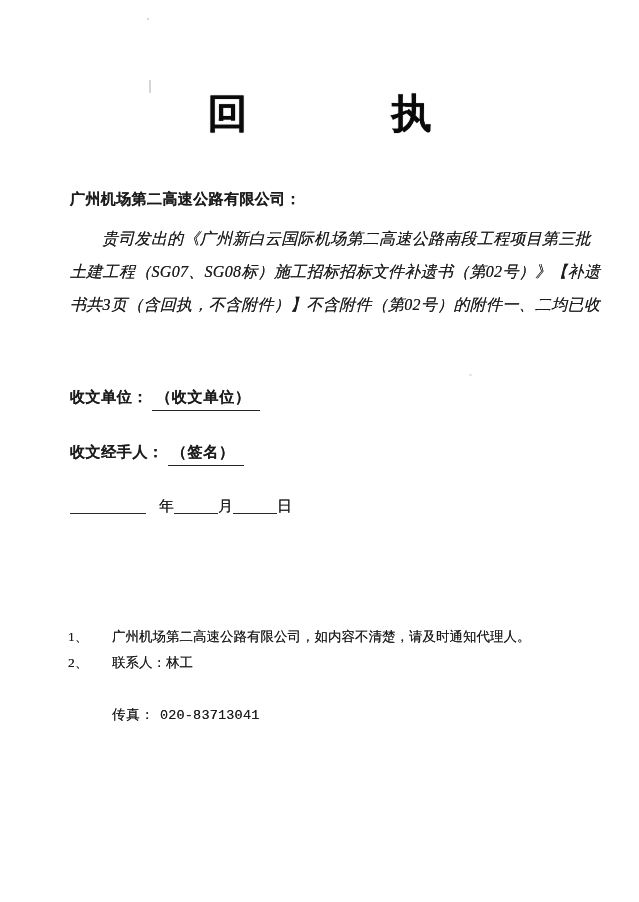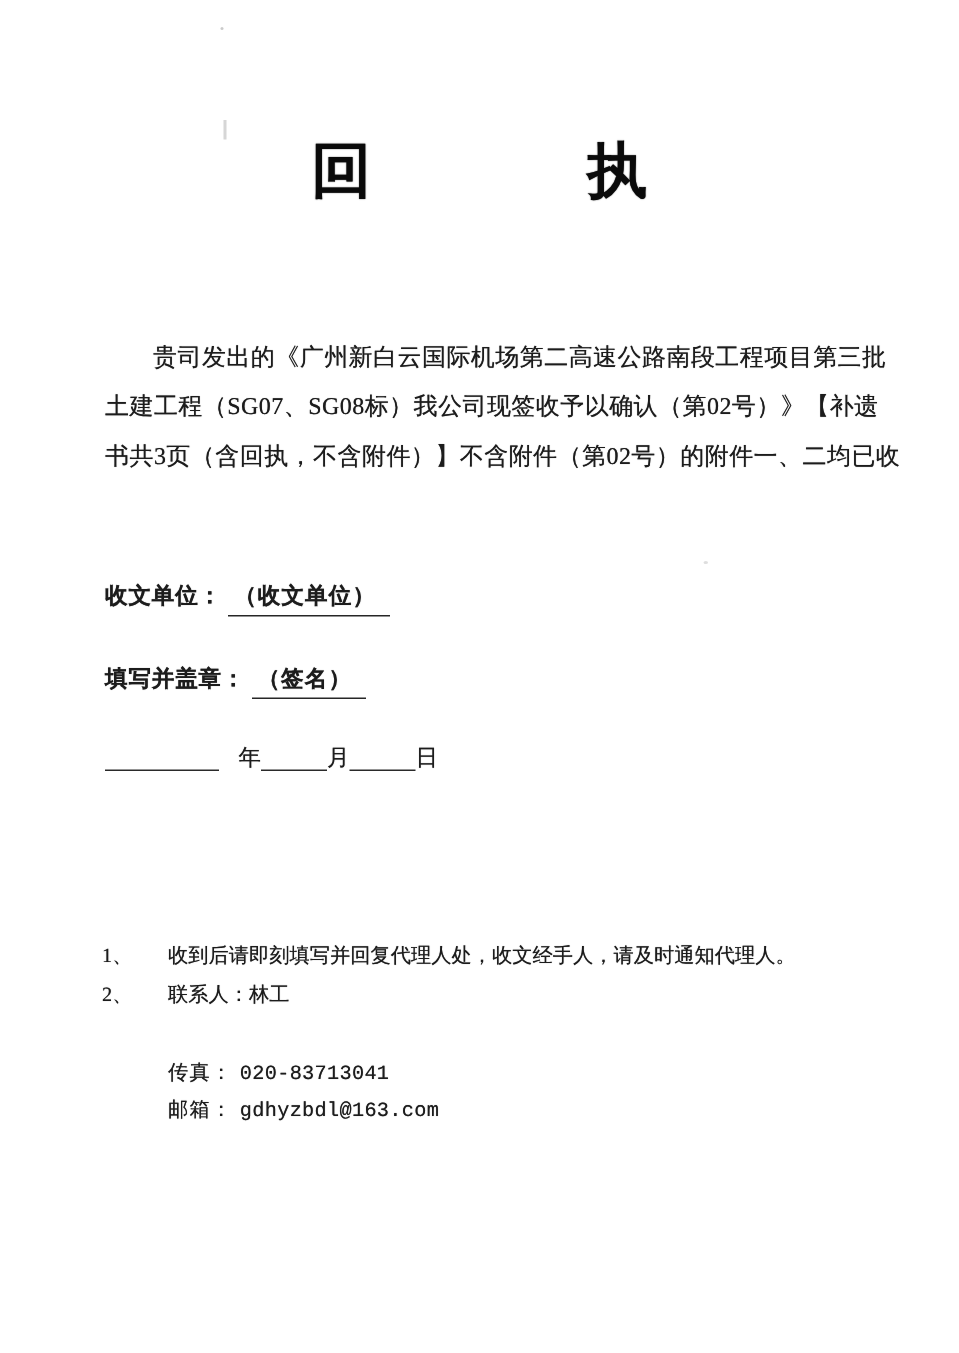--- a/index.html
+++ b/index.html
@@ -27,21 +27,21 @@
     position:absolute; top:190px; left:70px;
     font-size:15px; font-weight:bold; letter-spacing:0.4px;
     white-space:nowrap;
   }
 
   
   .body-text {
     position:absolute; top:222px; left:70px; width:545px;
     font-size:16px; line-height:33px; letter-spacing:0.3px;
   }
-  .body-line { white-space:nowrap; }
+  .body-line { white-space:nowrap;font-style:italic; }
   .body-line.indent { padding-left:32px; }
 
   
   .field-row {
     position:absolute; left:70px;
     font-size:15px; font-weight:bold; letter-spacing:0.6px;
     white-space:nowrap;
   }
   .field-unit   { top:388px; }
   .field-handler{ top:443px; }
@@ -97,51 +97,49 @@
 
   <div class="speck speck-1"></div>
   <div class="speck speck-2"></div>
   <div class="speck speck-3"></div>
 
   <div class="title-row">
     <span>回</span>
     <span>执</span>
   </div>
 
+  <div class="salutation">广州机场第二高速公路有限公司：</div>
 
   <div class="body-text">
     <div class="body-line indent">贵司发出的《广州新白云国际机场第二高速公路南段工程项目第三批</div>
-    <div class="body-line">土建工程（SG07、SG08标）我公司现签收予以确认（第02号）》【补遗</div>
+    <div class="body-line">土建工程（SG07、SG08标）施工招标招标文件补遗书（第02号）》【补遗</div>
     <div class="body-line">书共3页（含回执，不含附件）】不含附件（第02号）的附件一、二均已收</div>
   </div>
 
   <div class="field-row field-unit">
     <span>收文单位：</span><span class="blank-value">（收文单位）</span>
   </div>
 
   <div class="field-row field-handler">
-    <span>填写并盖章：</span><span class="blank-value">（签名）</span>
+    <span>收文经手人：</span><span class="blank-value">（签名）</span>
   </div>
 
   <div class="date-row">
     <span class="blank b-year"></span>
     <span class="date-label">年</span>
     <span class="blank b-month"></span>
     <span class="date-label">月</span>
     <span class="blank b-day"></span>
     <span class="date-label">日</span>
   </div>
 
   <div class="note-row note-1">
-    <span class="note-num">1、</span><span>收到后请即刻填写并回复代理人处，收文经手人，请及时通知代理人。</span>
+    <span class="note-num">1、</span><span>广州机场第二高速公路有限公司，如内容不清楚，请及时通知代理人。</span>
   </div>
   <div class="note-row note-2">
     <span class="note-num">2、</span><span>联系人：林工</span>
   </div>
 
   <div class="contact-row contact-fax">
     <span class="contact-label">传真：</span><span class="contact-value">020-83713041</span>
   </div>
-  <div class="contact-row contact-email">
-    <span class="contact-label">邮箱：</span><span class="contact-value">gdhyzbdl@163.com</span>
-  </div>
 
 </div>
 
 </body></html>

